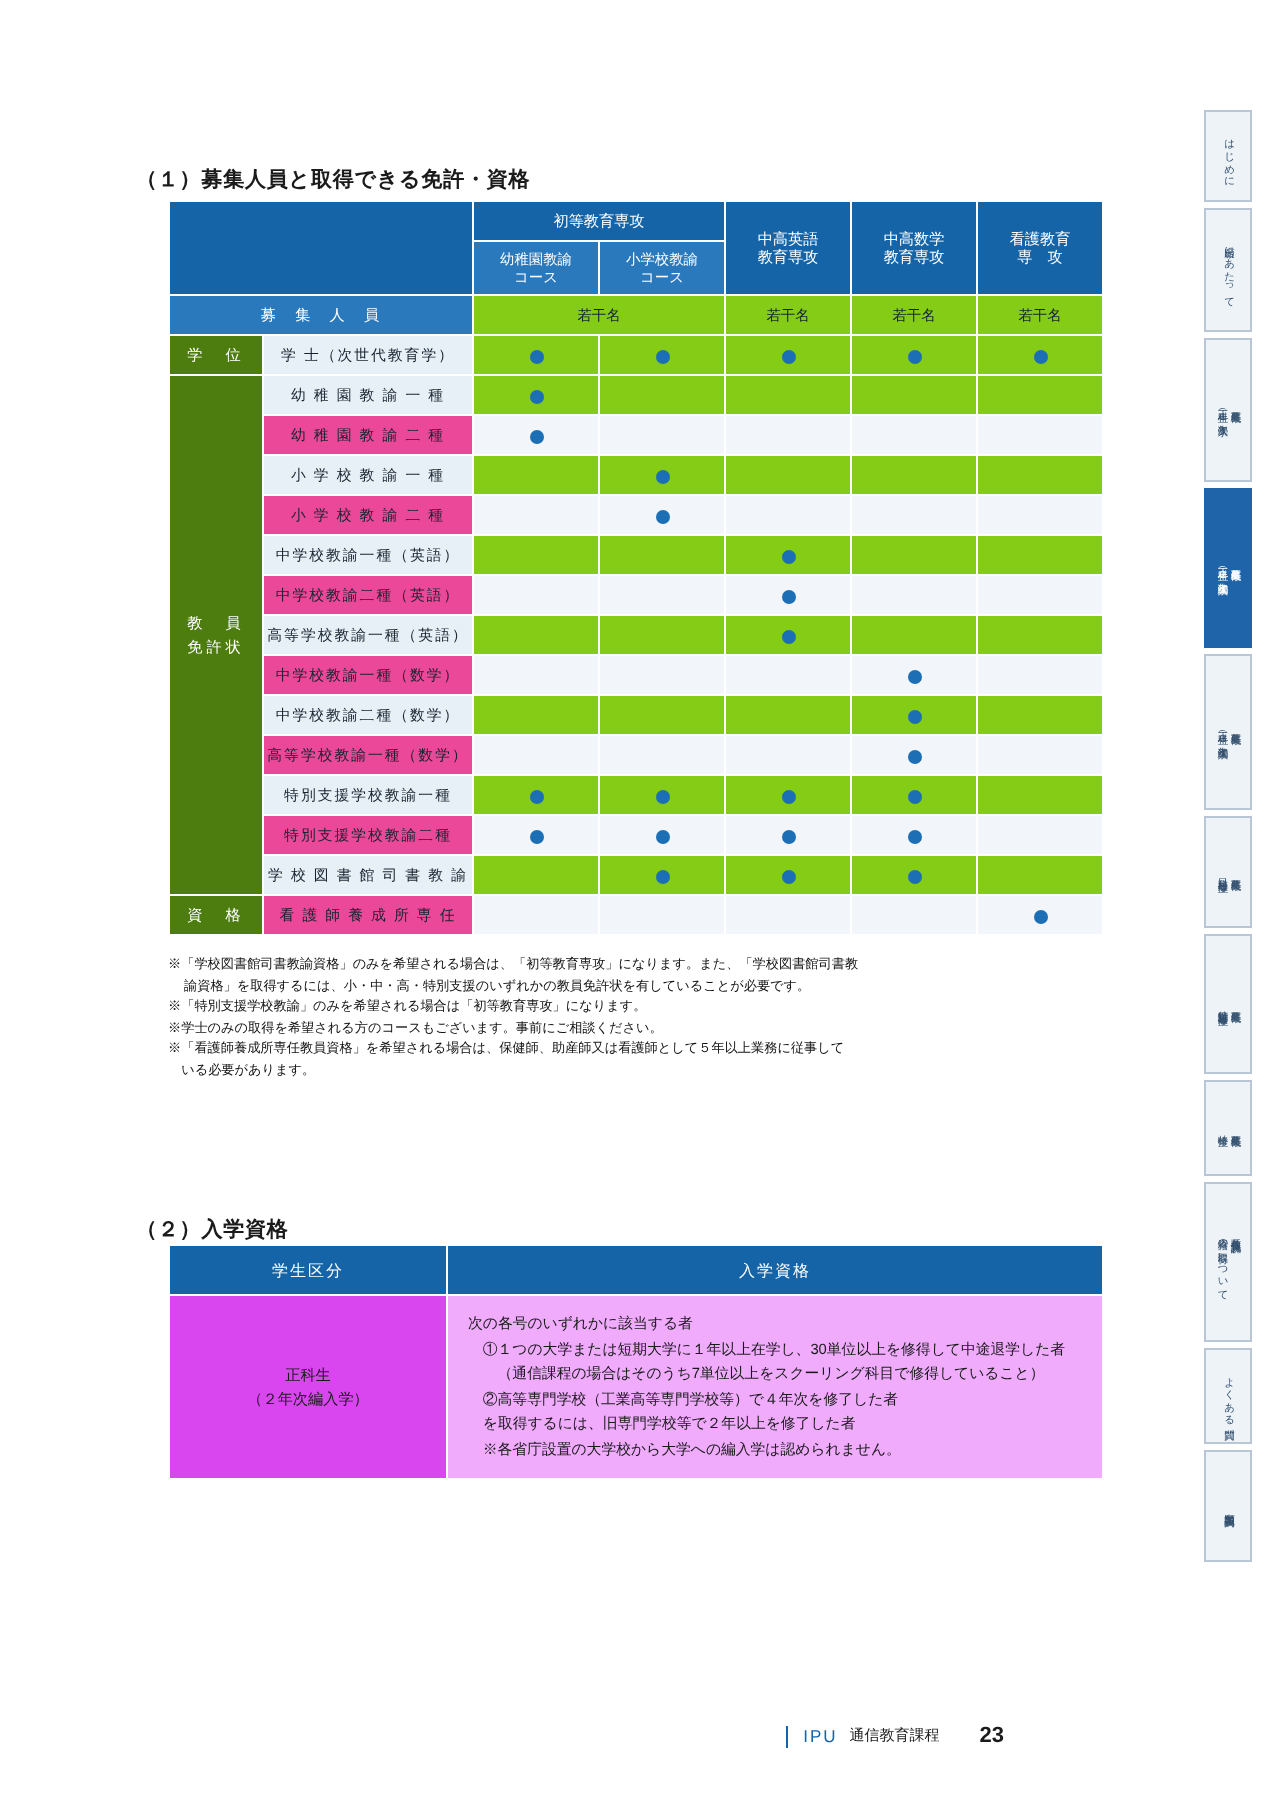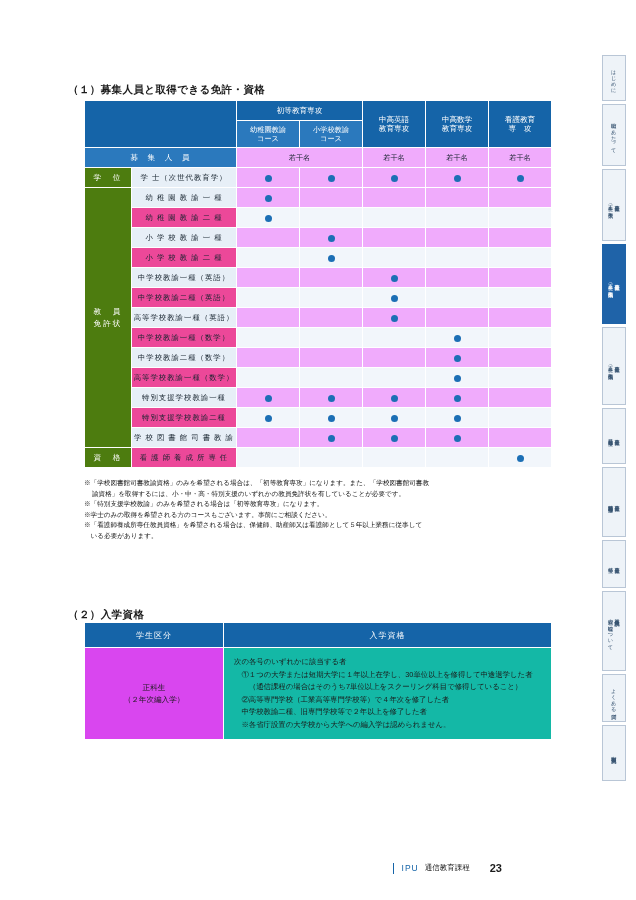--- a/index.html
+++ b/index.html
@@ -86,21 +86,21 @@
   .rowhead-blue{
     background:#2b79bd;color:#ffffff;font-size:7.6px;letter-spacing:1px;
   }
   .lbl{
     background:#e7eff7;color:#16232e;text-align:center;
     font-size:7.4px;letter-spacing:1px;
   }
   .lbl-alt{
     background:#ec4899;
   }
-  .cell{background:#f0abfc;}
+  .cell{background:#84cc16;}
   .cell-alt{background:#f2f6fb;}
   .dot::after{
     content:"";
     display:inline-block;
     width:7px;height:7px;border-radius:50%;
     background:#1c6fb5;
     vertical-align:middle;
   }
   .num{font-size:7.2px;color:#16232e;}
 
@@ -116,21 +116,21 @@
   .etable{
     position:absolute;left:84px;top:622px;width:468px;
     font-size:7.6px;
   }
   .etable th{
     background:#1564a8;color:#ffffff;font-weight:normal;
     border:1px solid #ffffff;height:22px;font-size:8px;letter-spacing:1px;
   }
   .etable td{
     border:1px solid #ffffff;
-    background:#14b8a6;
+    background:#f0abfc;
     vertical-align:middle;
     padding:8px 10px;
     font-size:7.4px;
     line-height:1.7;
   }
   .etable td.lefthead{
     text-align:center;
     background:#d946ef;
     width:118px;
     font-size:7.6px;
@@ -353,21 +353,21 @@
       <th>入学資格</th>
     </tr>
     <tr>
       <td class="lefthead" style="white-space:pre-line;">正科生
 （２年次編入学）</td>
       <td class="body">
         <div>次の各号のいずれかに該当する者</div>
         <div>　①１つの大学または短期大学に１年以上在学し、30単位以上を修得して中途退学した者</div>
         <div>　　（通信課程の場合はそのうち7単位以上をスクーリング科目で修得していること）</div>
         <div>　②高等専門学校（工業高等専門学校等）で４年次を修了した者</div>
-        <div>　中学校教諭二種、旧専門学校等で２年以上を修了した者</div>
+        <div>　を取得するには、旧専門学校等で２年以上を修了した者</div>
         <div>　※各省庁設置の大学校から大学への編入学は認められません。</div>
       </td>
     </tr>
   </tbody>
     </table>
 
   <div class="footer">
     <span class="foot-rule"></span>
     <span class="foot-ipu">IPU</span>
     <span class="foot-course">通信教育課程</span>

